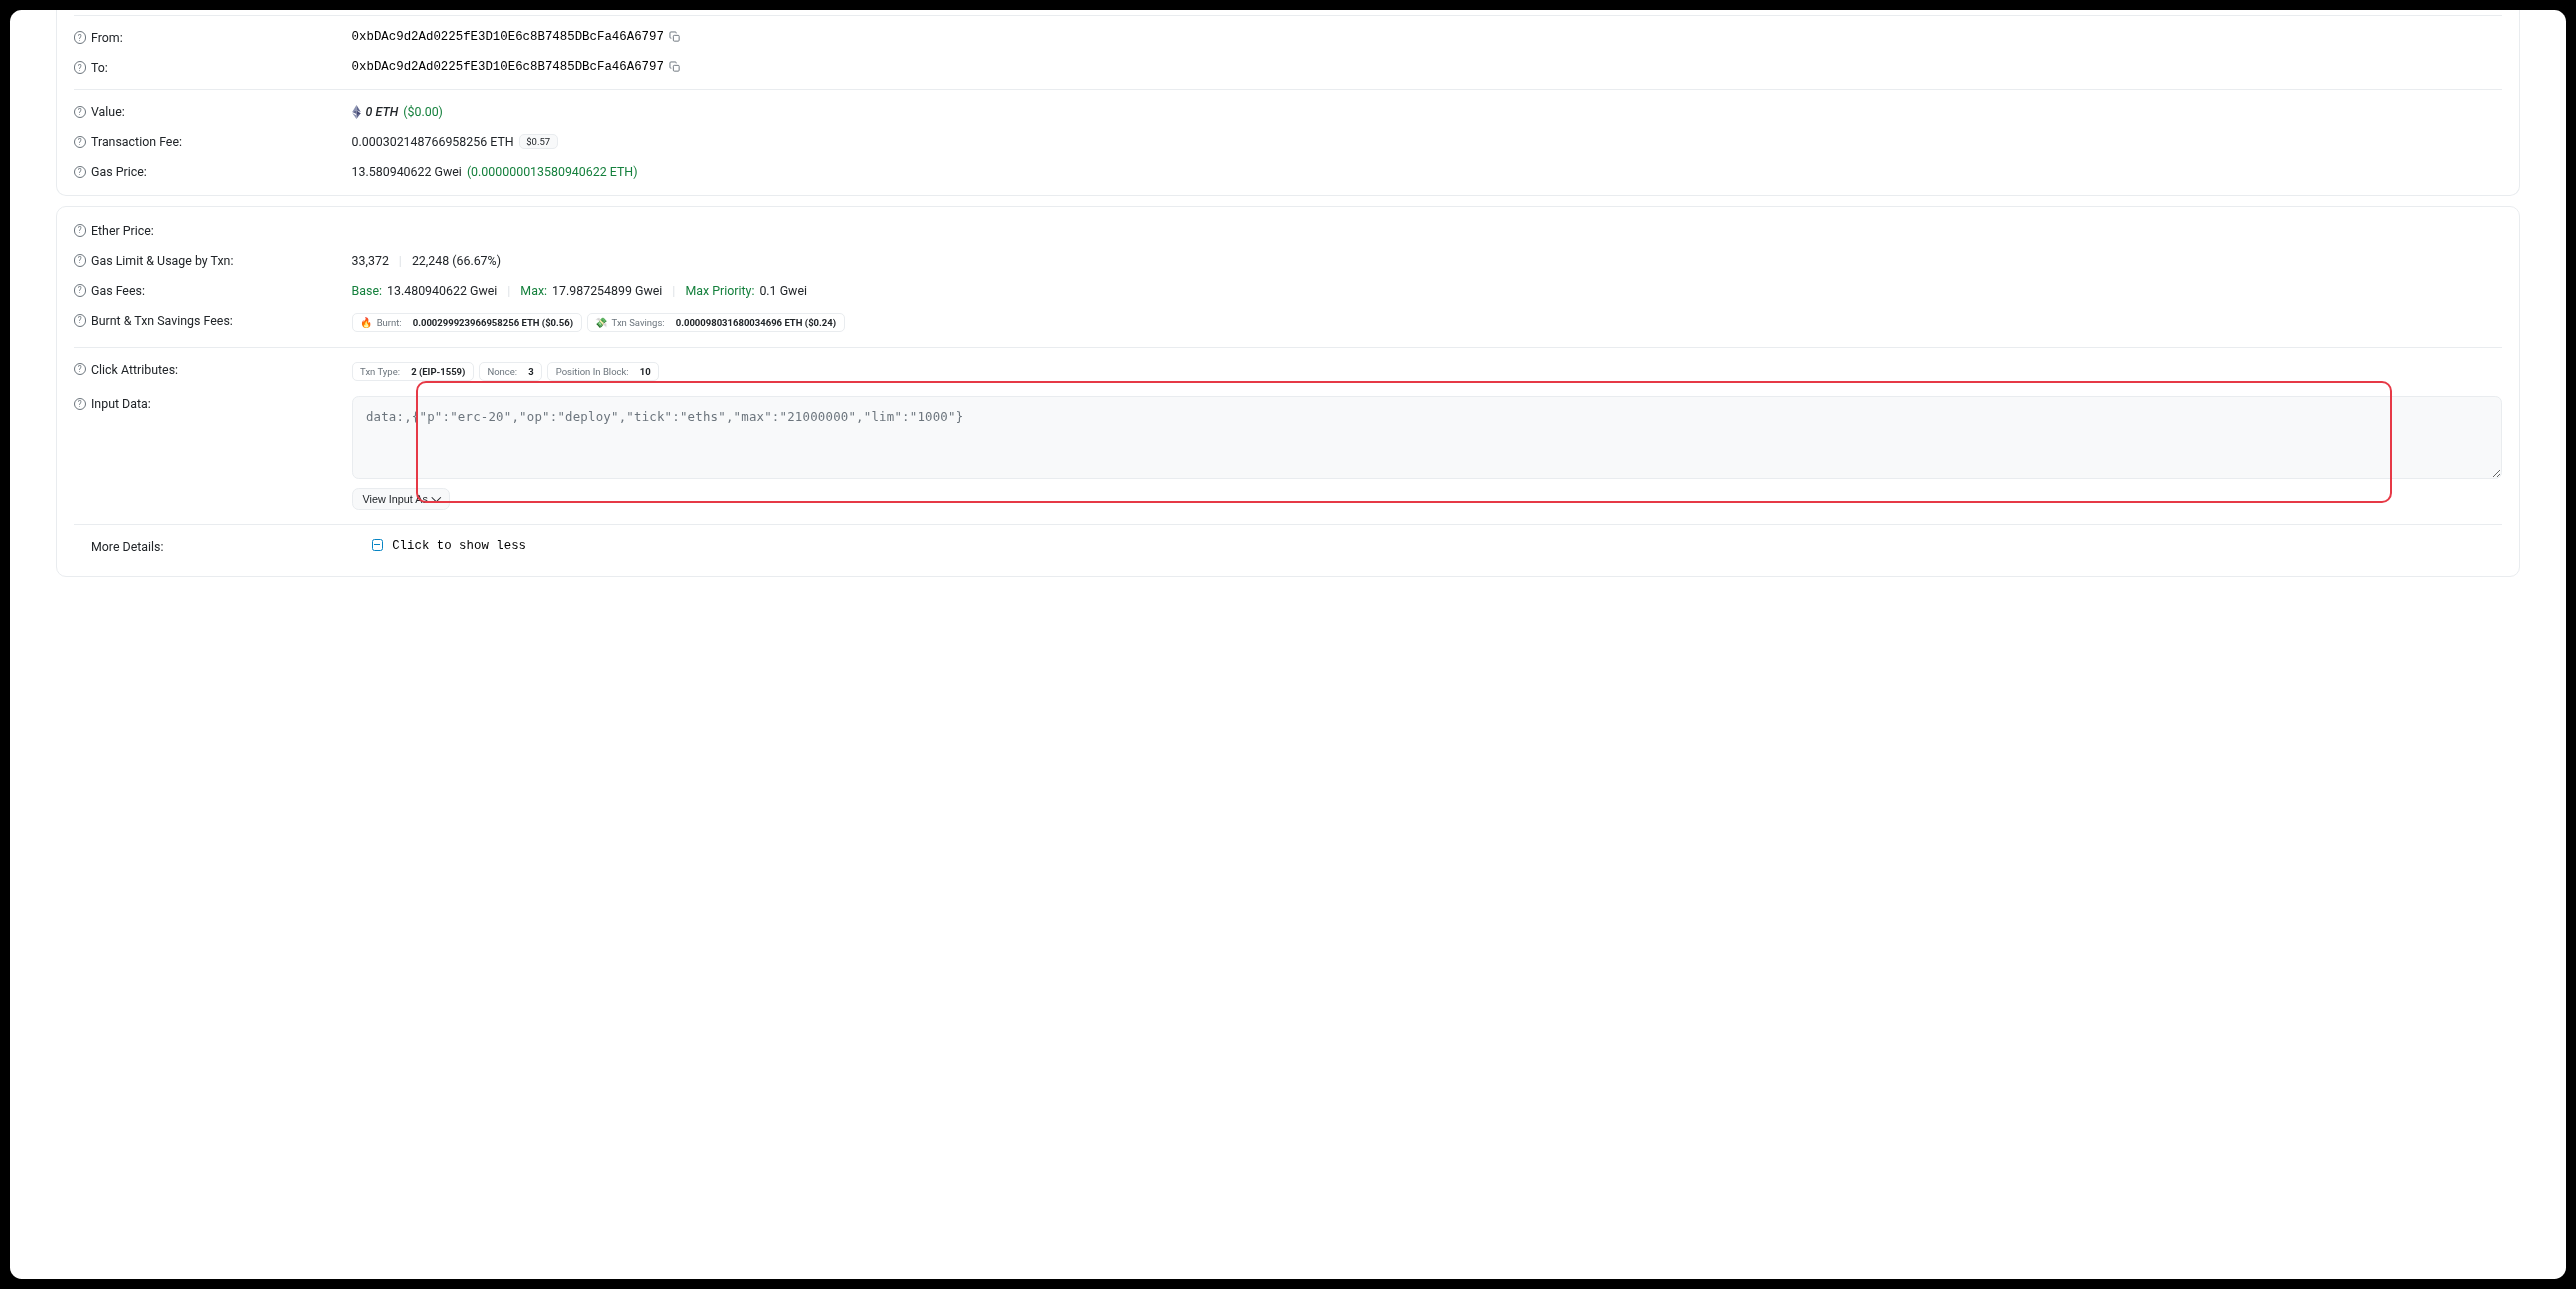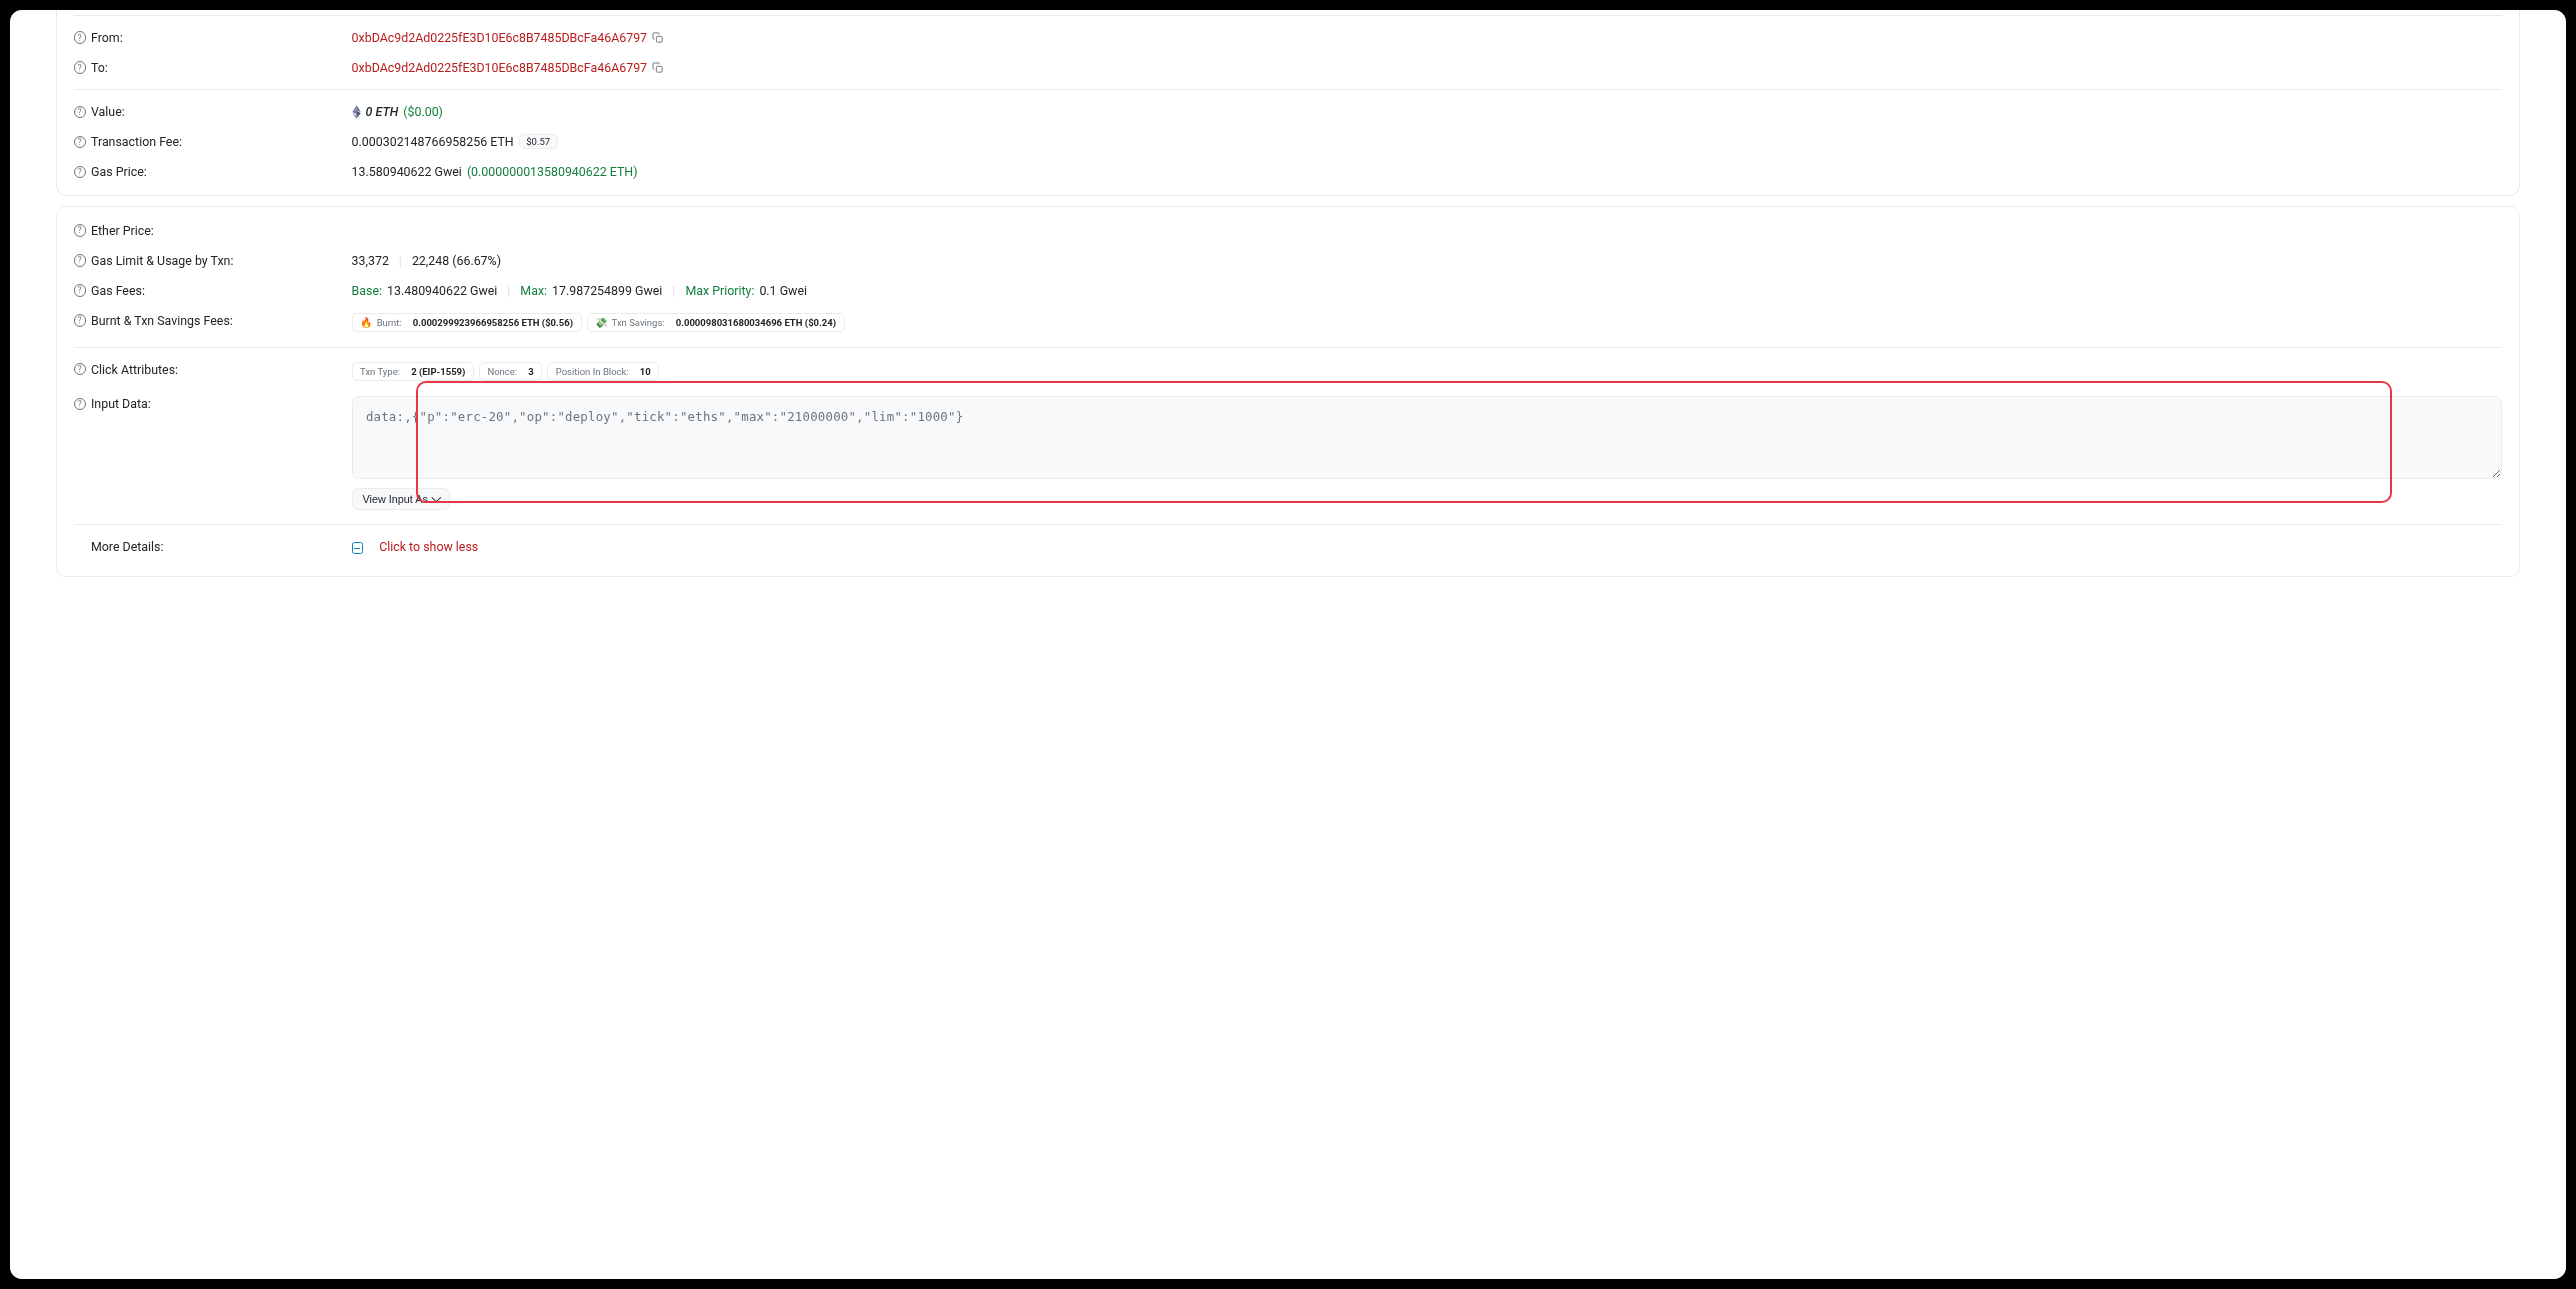--- a/index.html
+++ b/index.html
@@ -54,21 +54,21 @@
   height: 12.4px;
   border: 0.8px solid #6c757d;
   border-radius: 50%;
   display: inline-flex;
   align-items: center;
   justify-content: center;
   font-size: 8.3px;
   color: #6c757d;
   flex-shrink: 0;
 }
-.link { color: #b91c1c; text-decoration: none; }
+.link { color: #000000; text-decoration: none; font-family: Liberation Mono, monospace; }
 .copy-icon {
   color: #6c757d;
   cursor: pointer;
   display: inline-flex;
 }
 .eth-diamond {
   color: #6c757d;
   font-size: 11.6px;
   display: inline-flex;
 }
@@ -354,21 +354,21 @@
       </div>
 
       <hr class="divider">
 
       <div class="row">
         <div class="row-label">
           <span style="width:12.4px;"></span>
           <span>More Details:</span>
         </div>
         <div class="row-value">
-          <a class="link" style="display:inline-flex;align-items:flex-end;gap:16px;">
+          <a class="link" style="display:inline-flex;align-items:flex-start;gap:9px;margin-left:20px;">
             <span class="minus-icon"></span>
             <span>Click to show less</span>
           </a>
         </div>
       </div>
 
     </div>
   </div>
 </div>
 

